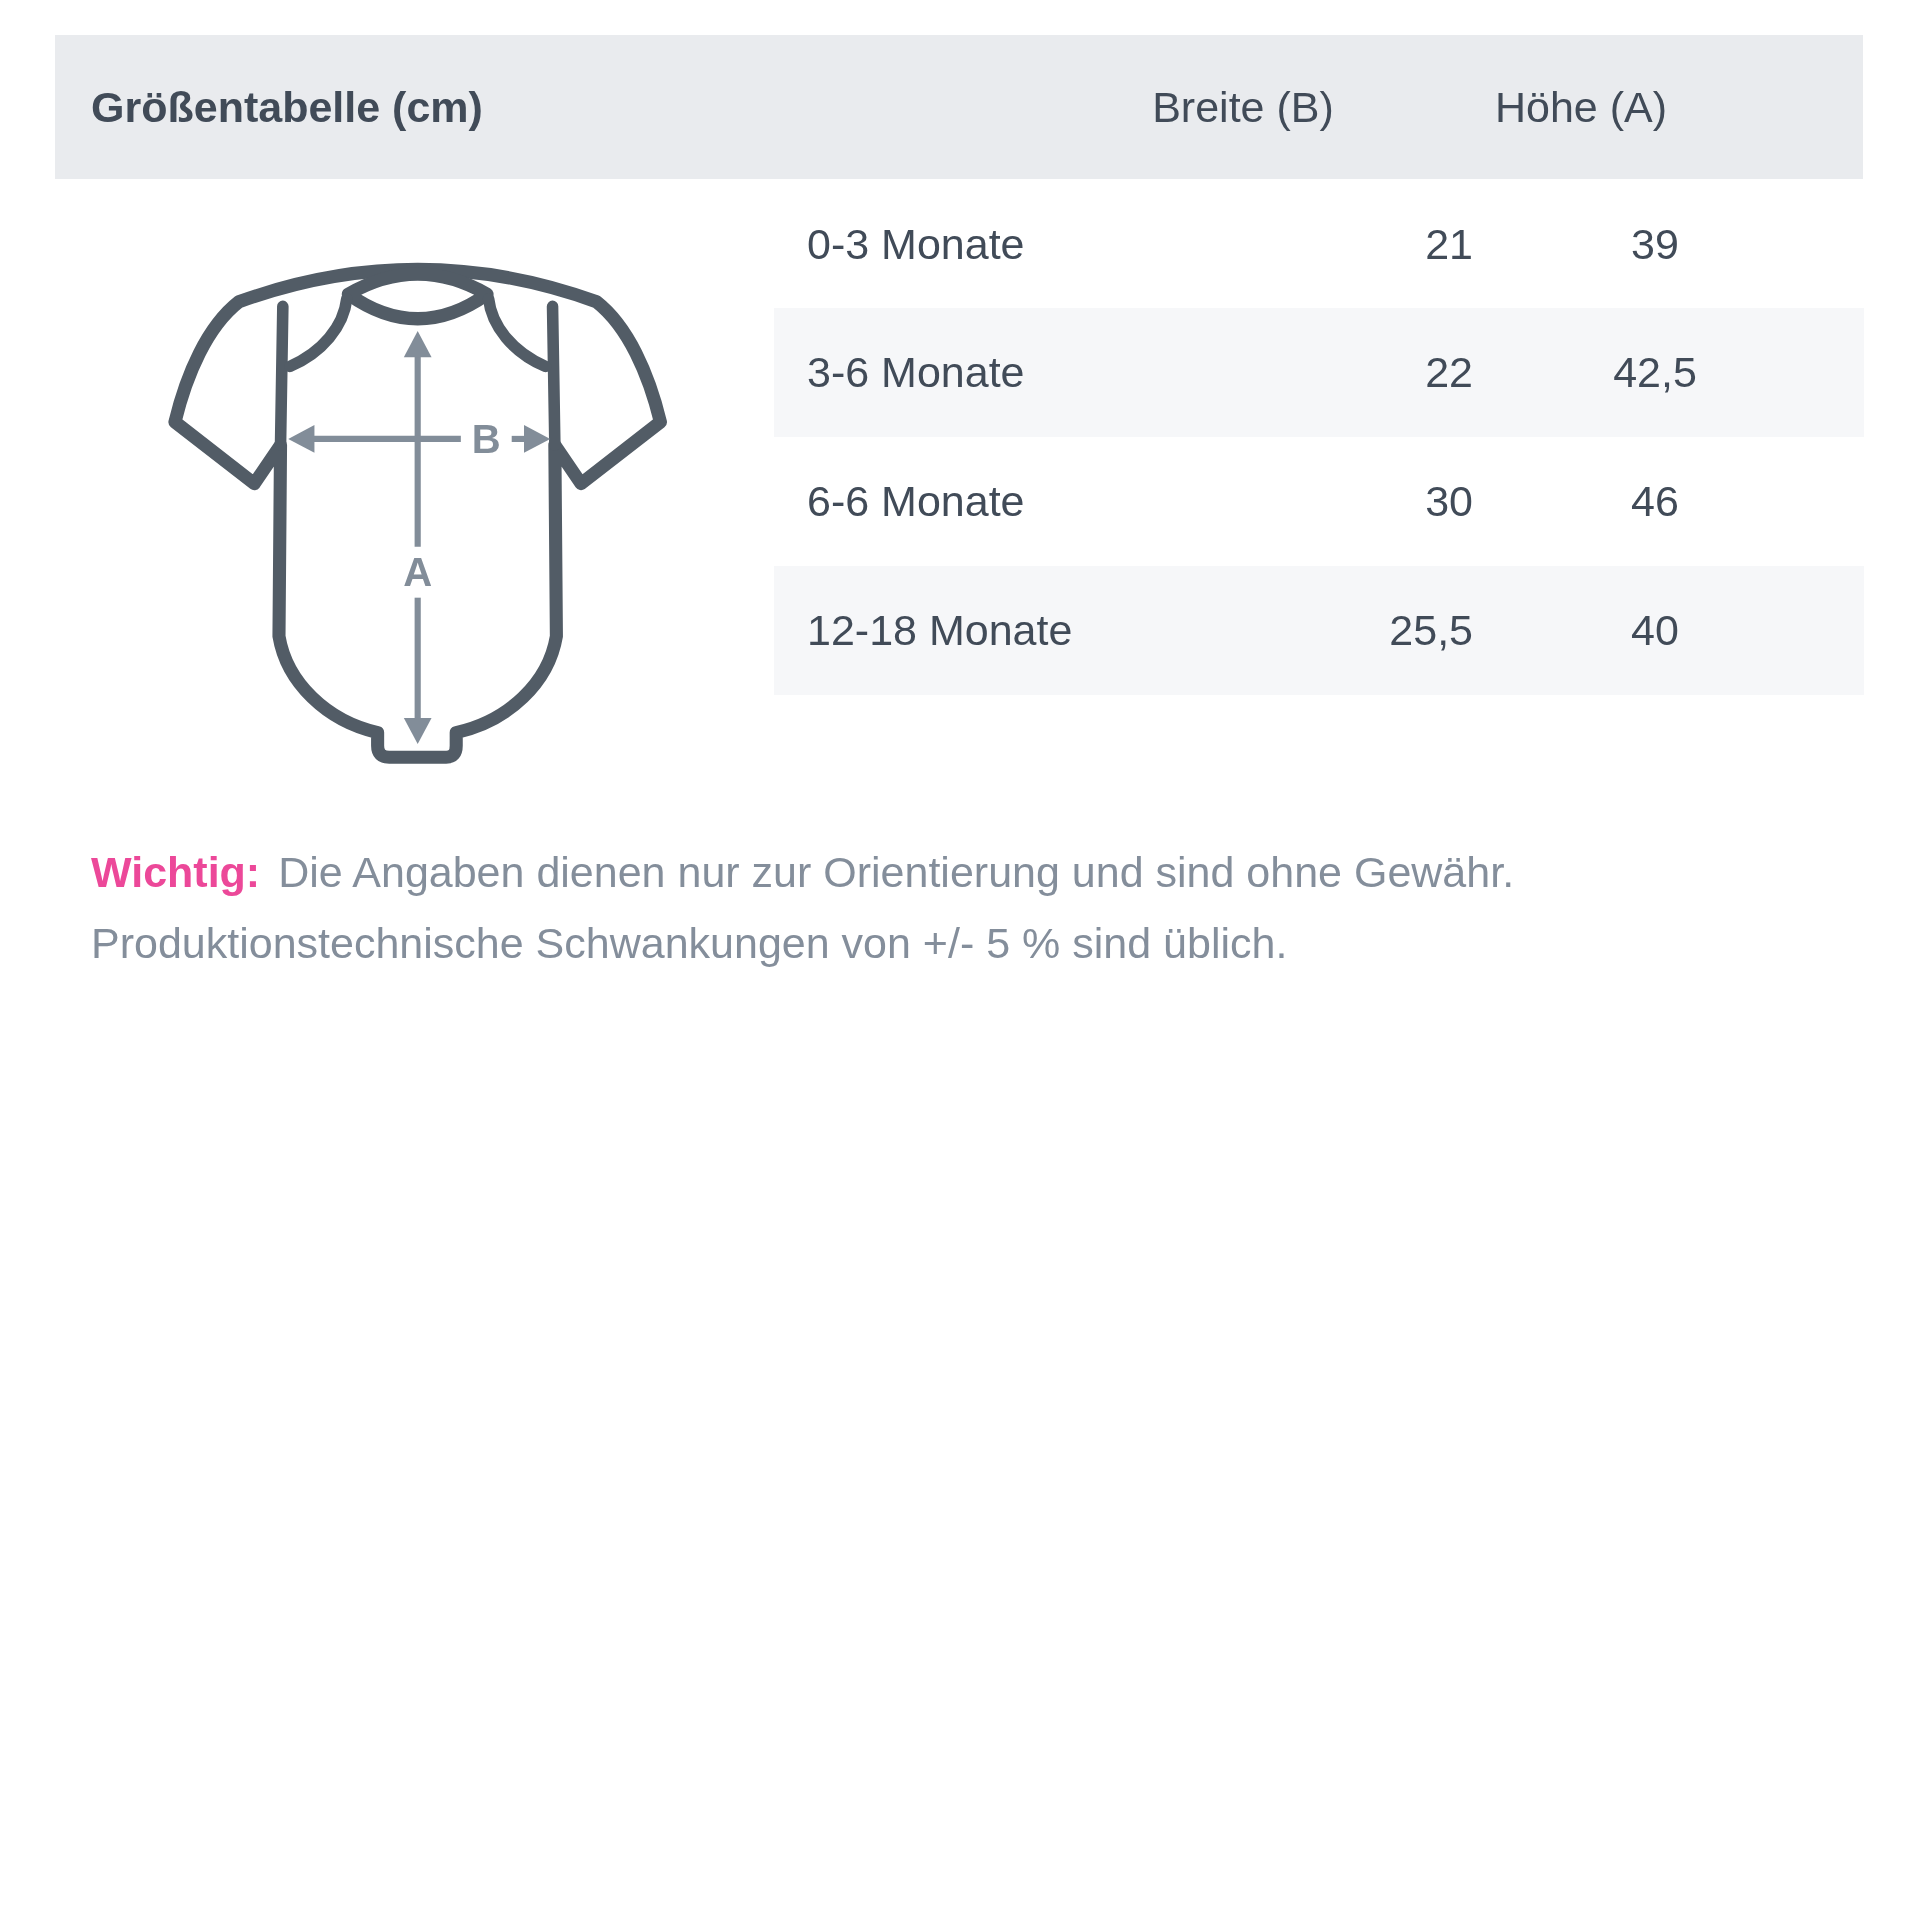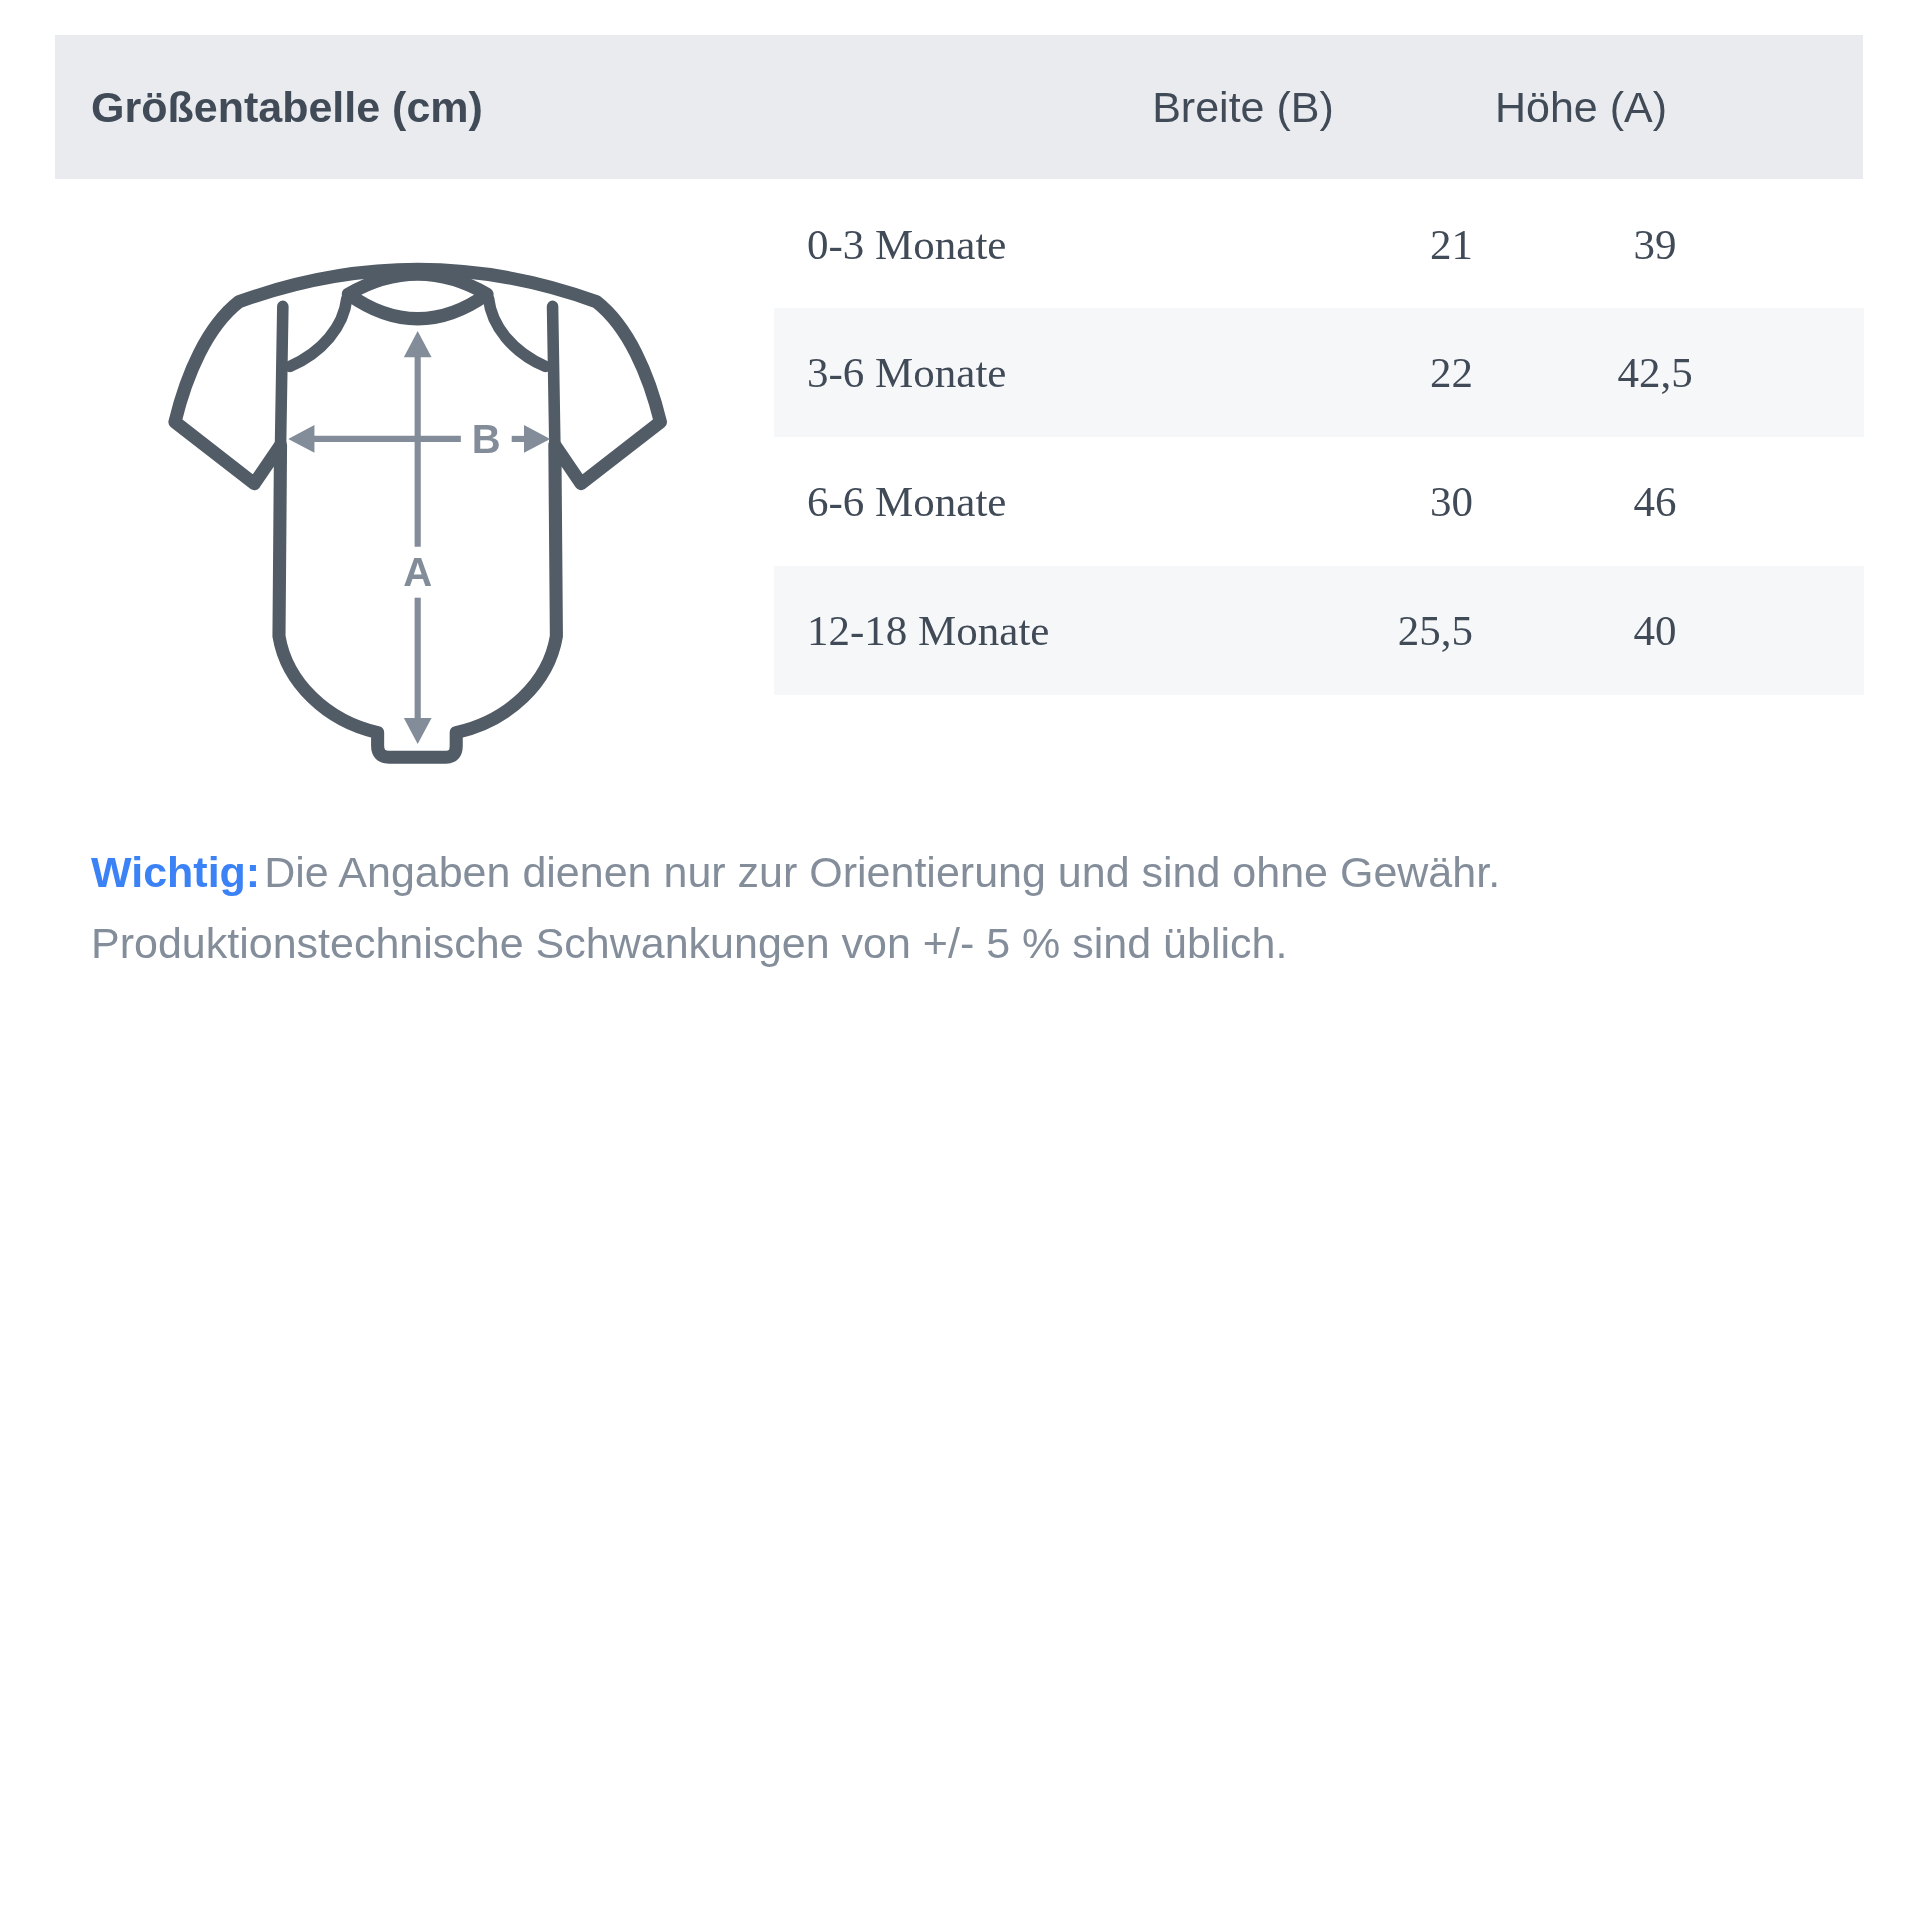--- a/index.html
+++ b/index.html
@@ -10,32 +10,32 @@
   .abs{position:absolute;}
   
   #header-bar{left:55px;top:35px;width:1808px;height:144px;background:#e9ebee;}
   #page-title{left:91px;top:35px;height:144px;line-height:144px;
     font-size:43px;font-weight:700;color:#414b58;white-space:nowrap;}
   .col-header{top:35px;height:144px;line-height:144px;width:308px;text-align:center;
     font-size:43px;font-weight:400;color:#414b58;white-space:nowrap;}
   #col-header-breite{left:1089px;}
   #col-header-hoehe{left:1427px;}
   
-  .row{left:0;width:1926px;height:129px;font-family:Liberation Serif, serif;}
+  .row{left:0;width:1926px;height:129px;}
   .row .stripe{position:absolute;left:774px;top:0;width:1090px;height:129px;background:#f6f7f9;}
   .row .cell{position:absolute;top:0;height:129px;line-height:129px;
     font-size:43px;color:#414b58;white-space:nowrap;}
   .row .label{left:807px;}
   .row .val-b{left:1165px;width:308px;text-align:right;}
   .row .val-a{left:1501px;width:308px;text-align:center;}
   
   #diagram{left:154px;top:254px;width:532px;height:524px;}
   
   #note{left:91px;top:837px;width:1788px;font-size:43px;line-height:71px;color:#848e9b;}
-  #note .prefix{font-weight:700;color:#3b82f6;margin-right:4px;}
+  #note .prefix{font-weight:700;color:#ec4899;margin-right:18px;}
 </style>
 </head>
 <body>
 
 <div id="page">
 
   <div class="abs" id="header-bar"></div>
   <div class="abs" id="page-title">Größentabelle (cm)</div>
   <div class="abs col-header" id="col-header-breite">Breite (B)</div>
   <div class="abs col-header" id="col-header-hoehe">Höhe (A)</div>

